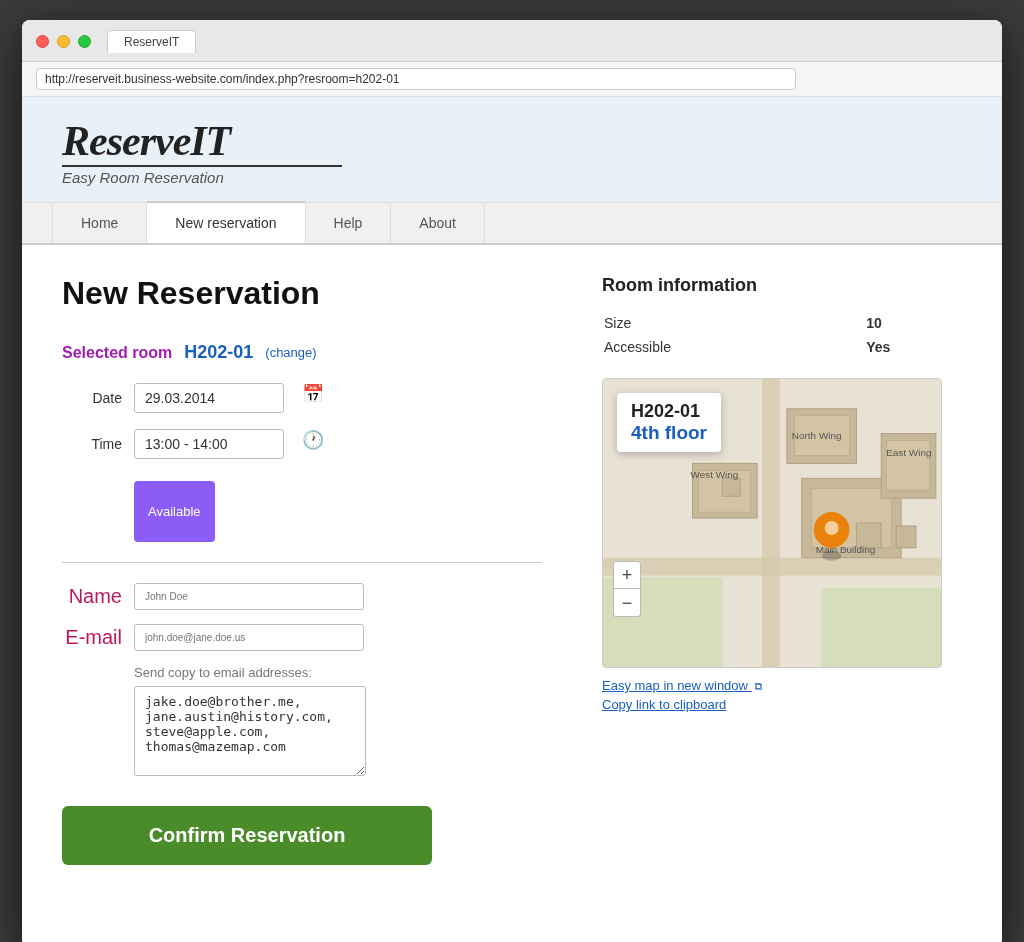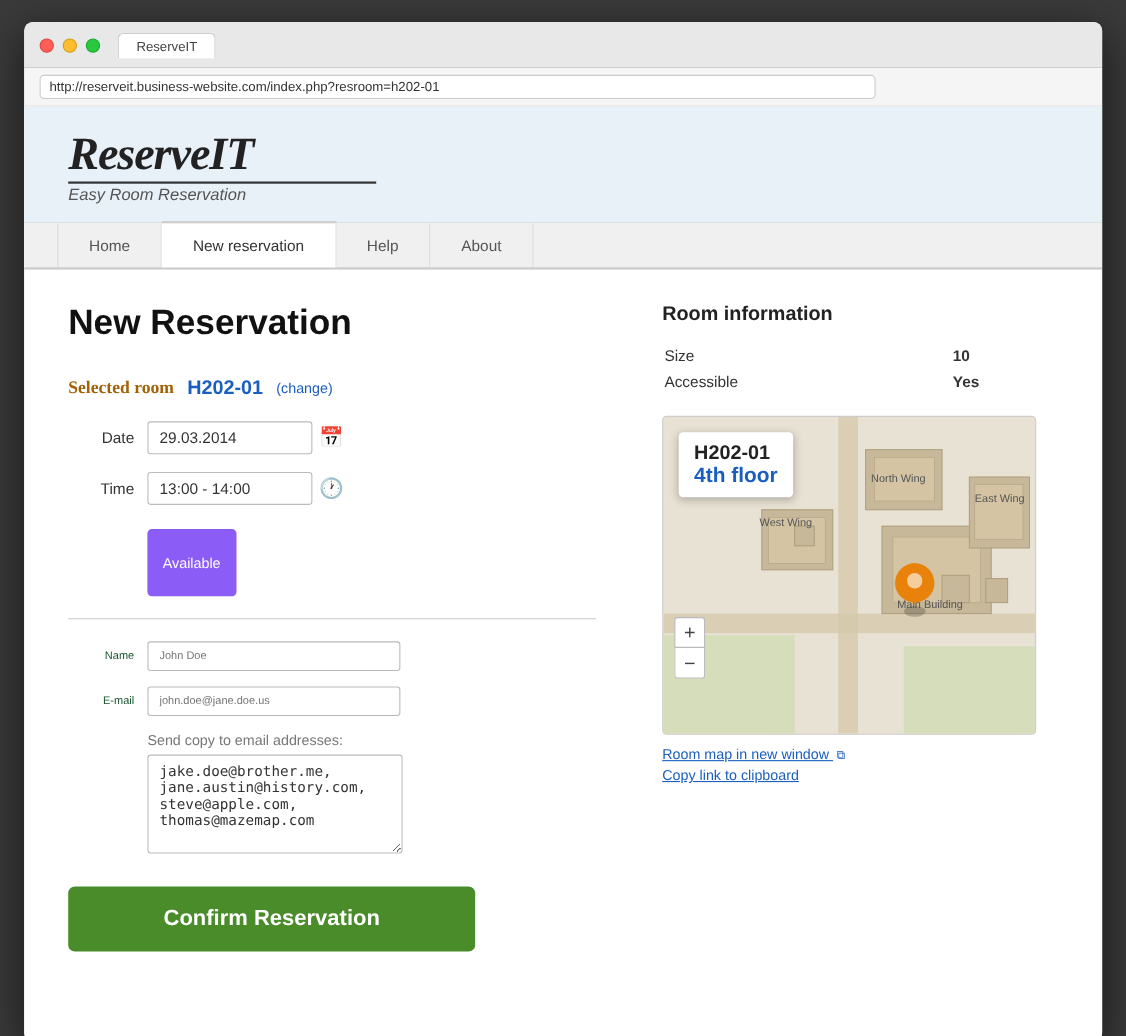--- a/index.html
+++ b/index.html
@@ -123,22 +123,21 @@
     }
     .selected-room-row {
       display: flex;
       align-items: center;
       gap: 12px;
       margin-bottom: 20px;
     }
     .selected-room-label {
       font-size: 16px;
       font-weight: 700;
-      color: #a16207;
-      font-family: Liberation Serif, serif;
+      color: #a21caf;
     }
     .room-id {
       font-size: 18px;
       font-weight: 700;
       color: #1a5fbf;
     }
     .change-link {
       font-size: 13px;
       color: #1a5fbf;
       text-decoration: none;
@@ -151,22 +150,22 @@
       gap: 12px;
     }
     .form-label {
       width: 60px;
       font-size: 14px;
       color: #333;
       text-align: right;
     }
     .form-input-wrap {
       display: flex;
-      align-items: center;
-      gap: 6px;
+      align-items: flex-start;
+      gap: 18px;
     }
     .form-input {
       border: 1px solid #bbb;
       border-radius: 3px;
       padding: 6px 10px;
       font-size: 14px;
       color: #333;
       width: 150px;
     }
     .icon-btn {
@@ -191,22 +190,22 @@
       margin: 20px 0;
     }
     .name-row, .email-row {
       display: flex;
       align-items: center;
       gap: 12px;
       margin-bottom: 14px;
     }
     .field-label {
       width: 60px;
-      font-size: 10px;
-      color: #14532d;
+      font-size: 20px;
+      color: #be185d;
       text-align: right;
     }
     .text-input {
       border: 1px solid #bbb;
       border-radius: 3px;
       padding: 7px 10px;
       font-size: 10px;
       color: #333;
       width: 230px;
     }
@@ -492,21 +491,21 @@
 
           
           <div class="map-controls">
             <button class="map-ctrl-btn">+</button>
             <button class="map-ctrl-btn">−</button>
           </div>
         </div>
 
         <div class="map-links">
           <a class="map-link">
-            <span>Room map in new window</span>
+            <span>Easy map in new window</span>
             <span class="ext-icon">⧉</span>
           </a>
           <a class="map-link">Copy link to clipboard</a>
         </div>
       </div>
     </div>
   </div>
 </div>
 
 </body></html>

